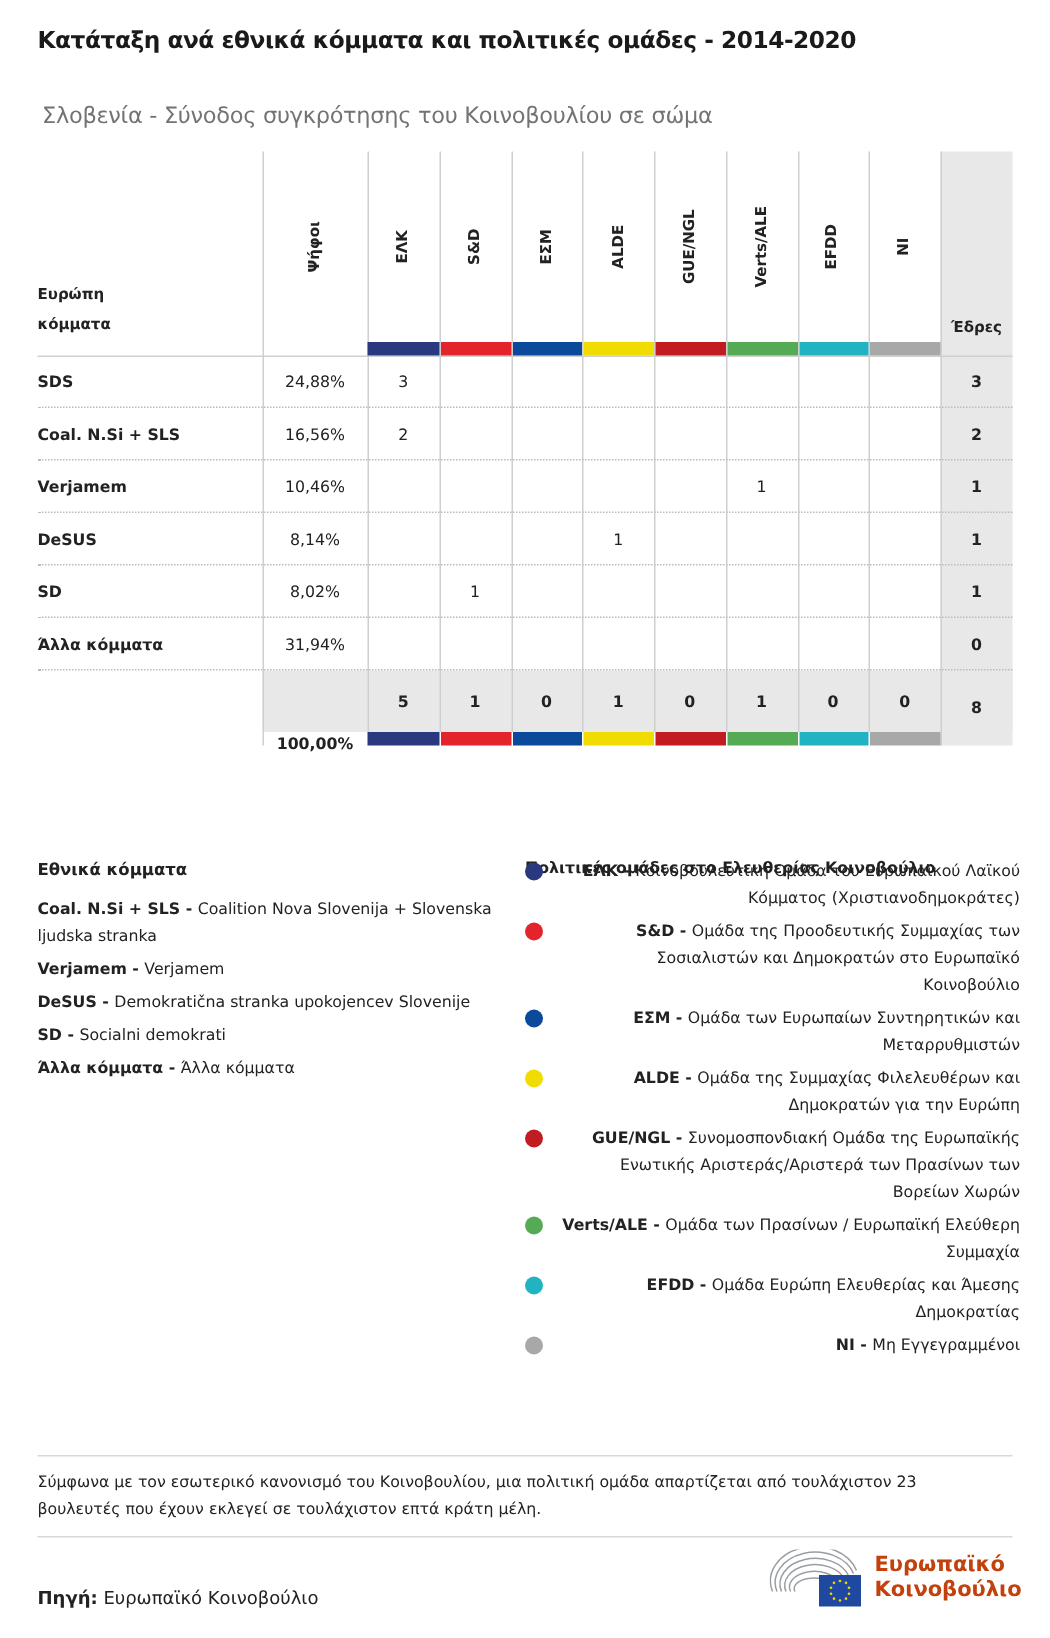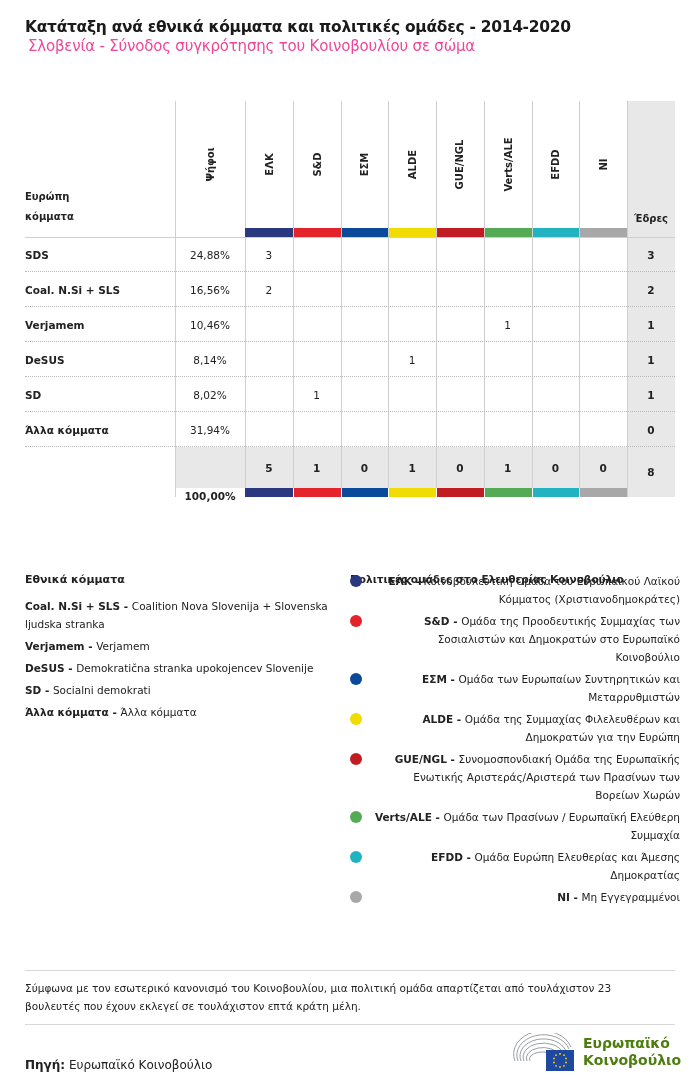--- a/index.html
+++ b/index.html
@@ -1,20 +1,20 @@
 <!DOCTYPE html>
 <html><head>
 <meta charset="utf-8">
 <style>
   * { box-sizing: border-box; margin: 0; padding: 0; }
   html, body { width: 700px; height: 1092px; background: #fff; overflow: hidden; }
   body { font-family: "DejaVu Sans", sans-serif; color: #222; position: relative; }
 
   .title { position: absolute; left: 25px; top: 18px; font-size: 15.5px; font-weight: bold; color: #1a1a1a; letter-spacing: -0.3px; }
-  .subtitle { position: absolute; left: 28px; top: 37px; font-size: 15px; color: #ec4899; letter-spacing: -0.2px; }
+  .subtitle { position: absolute; left: 28px; top: 68px; font-size: 15px; color: #737373; letter-spacing: -0.2px; }
 
   
   .tbl { position: absolute; left: 25px; top: 101px; width: 650px; }
   .col-line { position: absolute; top: 0; width: 1px; background: #cfcfcf; }
   .vhead { position: absolute; top: 0; height: 127px; display: flex; align-items: center; justify-content: center; }
   .vhead span { display: inline-block; transform: rotate(-90deg); white-space: nowrap; font-size: 10px; font-weight: bold; color: #222; }
   .colorbar { position: absolute; height: 9px; }
   .seats-col { position: absolute; left: 602px; top: 0; width: 48px; height: 396px; background: #e8e8e8; }
   .seats-hdr { position: absolute; left: 602px; top: 112px; width: 48px; text-align: center; font-size: 10px; font-weight: bold; }
   .name-hdr { position: absolute; left: 0; top: 86px; font-size: 10px; font-weight: bold; line-height: 20px; }
@@ -38,21 +38,21 @@
   .leg-grp { position: absolute; left: 350px; top: 572px; width: 330px; font-size: 10.5px; line-height: 18px; text-align: right; }
   .leg-grp .it { position: relative; padding-left: 24px; margin-bottom: 4px; }
   .leg-grp .dot { position: absolute; left: 0; top: 3px; width: 12px; height: 12px; border-radius: 50%; }
 
   .hr { position: absolute; left: 25px; width: 650px; height: 1px; background: #d8d8d8; }
   .note { position: absolute; left: 25px; top: 979px; width: 640px; font-size: 10.5px; line-height: 18px; color: #222; }
   .source { position: absolute; left: 25px; top: 1058px; font-size: 12px; color: #222; }
   .source b { font-weight: bold; }
 
   .logo { position: absolute; left: 513px; top: 1033px; width: 160px; height: 40px; }
-  .logo-text { position: absolute; left: 70px; top: 2px; font-size: 14px; line-height: 17px; color: #4d7c0f; font-weight: bold; }
+  .logo-text { position: absolute; left: 70px; top: 2px; font-size: 14px; line-height: 17px; color: #c2410c; font-weight: bold; }
 </style>
 </head>
 <body>
 
 <div class="title">Κατάταξη ανά εθνικά κόμματα και πολιτικές ομάδες - 2014-2020</div>
 <div class="subtitle">Σλοβενία - Σύνοδος συγκρότησης του Κοινοβουλίου σε σώμα</div>
 
 <div class="tbl" id="tbl">
   <div class="seats-col"></div>
   <div class="name-hdr">

